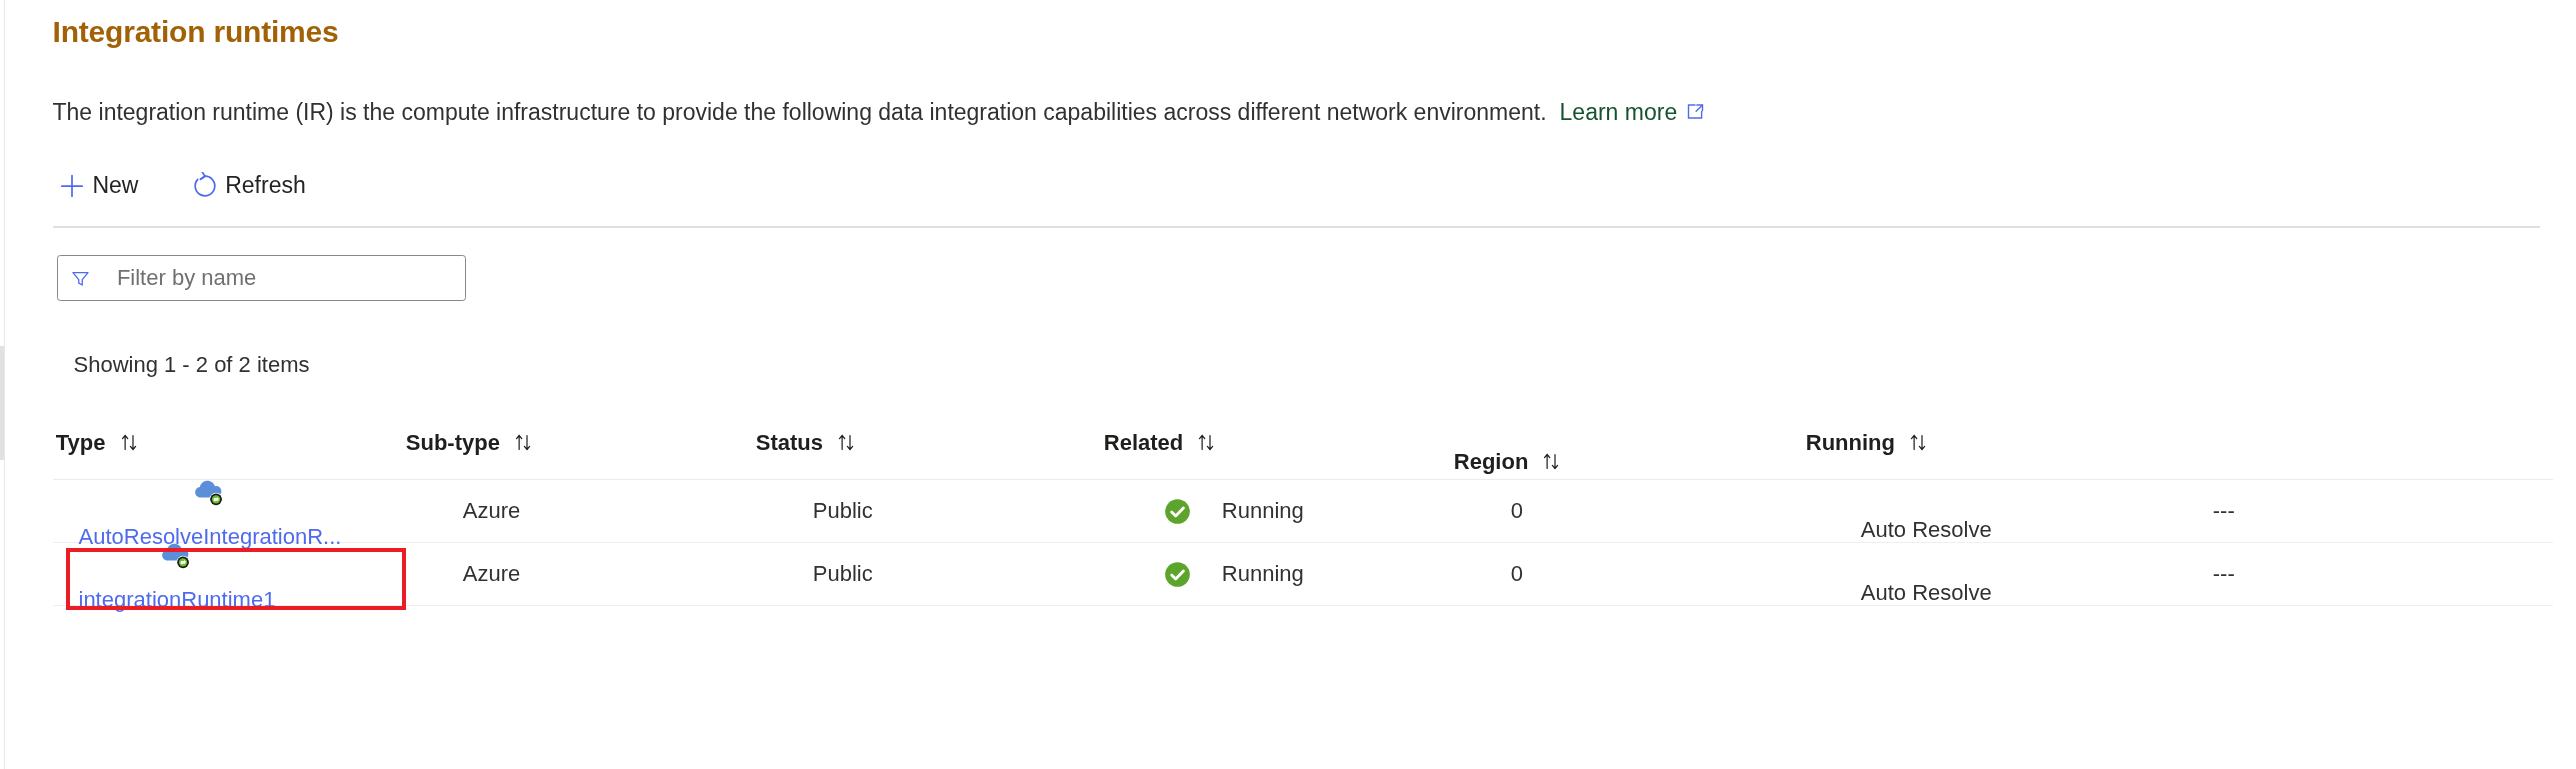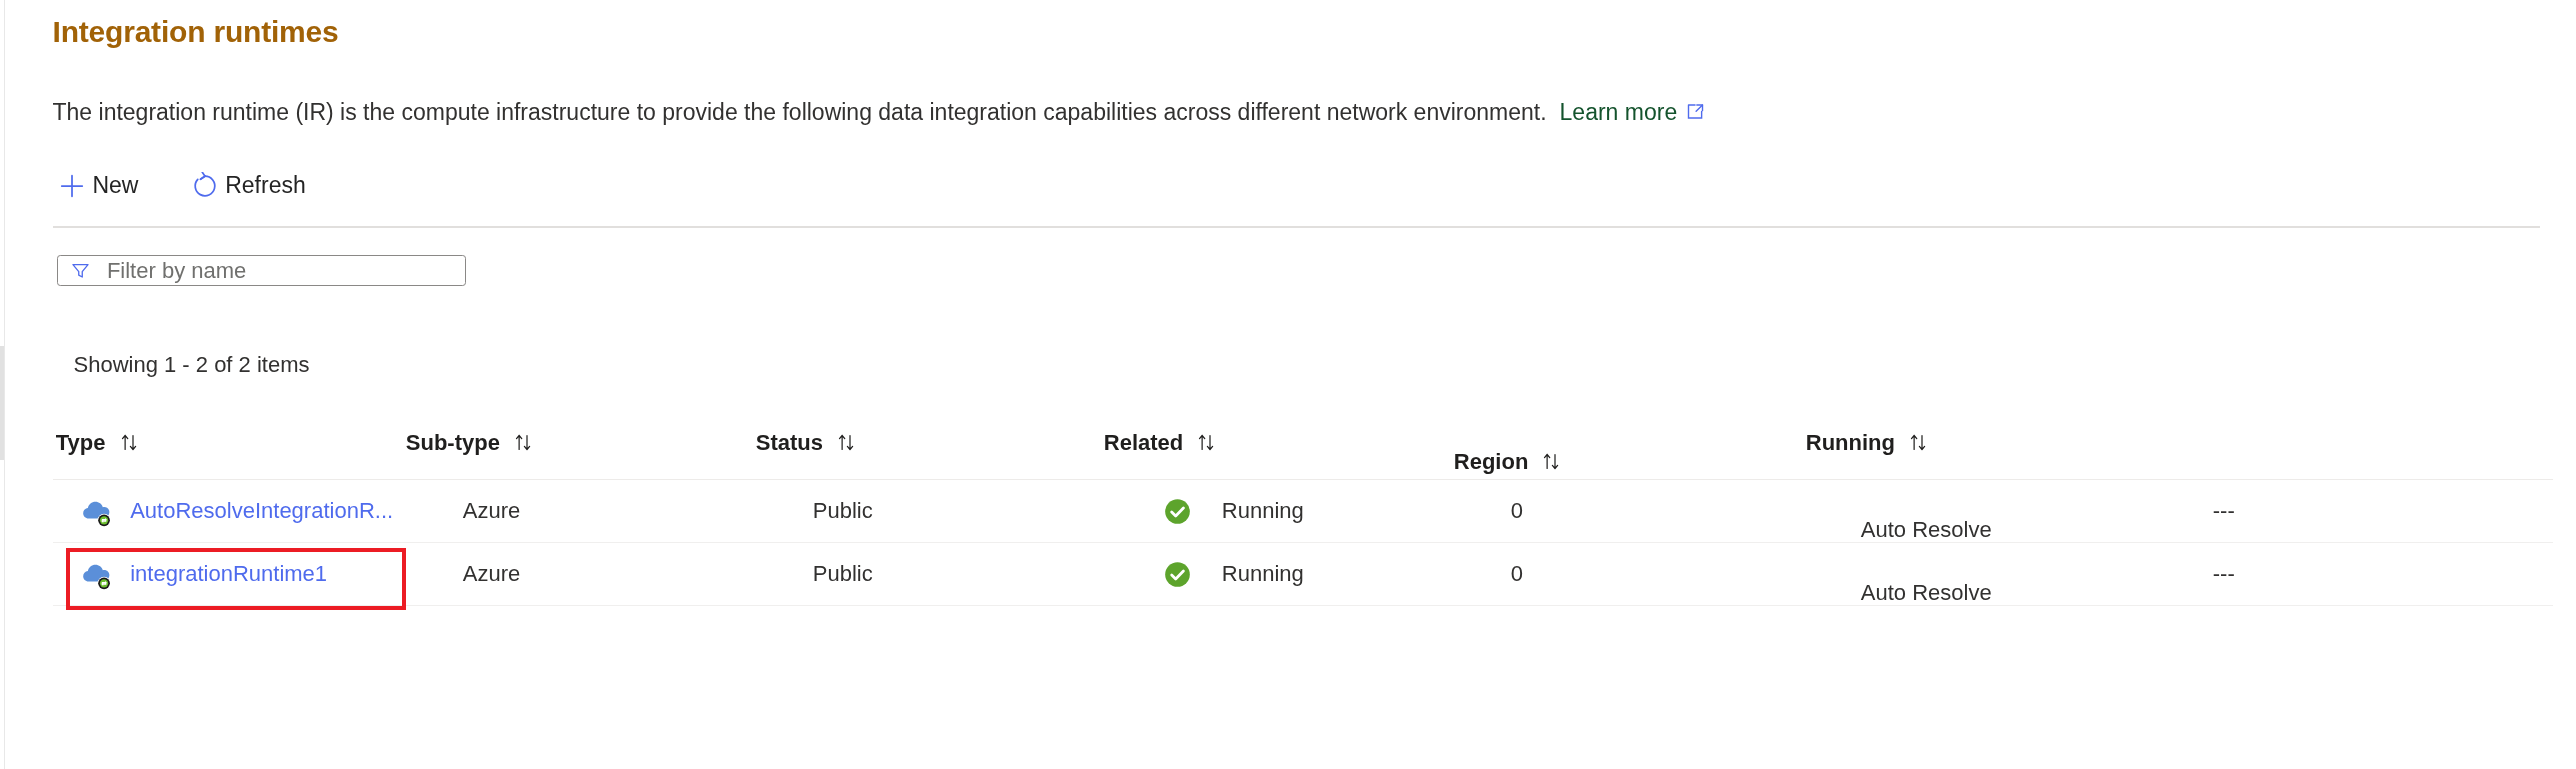--- a/index.html
+++ b/index.html
@@ -118,29 +118,29 @@
     height: 1.6px;
     background: #e1dfdd;
   }
 
   
   .filter-wrap {
     position: absolute;
     left: 50px;
     top: 255px;
     width: 409px;
-    height: 31px;
+    height: 46px;
     border: 1.6px solid #8a8886;
     border-radius: 3.3px;
     background: #ffffff;
     box-sizing: border-box;
     display: flex;
     align-items: center;
     padding: 0 11.4px;
-    gap: 13px;
+    gap: 23px;
   }
   .funnel-icon {
     flex: 0 0 auto;
     display: inline-flex;
     align-items: center;
     justify-content: center;
     width: 23px;
     height: 23px;
     color: #4f6bed;
   }
@@ -221,20 +221,21 @@
     height: 24.4px;
     color: #201f1e;
     flex: 0 0 auto;
   }
 
   
   .name-inner {
     display: flex;
     align-items: center;
     gap: 14.7px;
+    flex-direction: column;
   }
   .ir-icon {
     flex: 0 0 auto;
     width: 37px;
     height: 37px;
     display: inline-block;
   }
   .ir-link {
     color: #4f6bed;
     font-size: 22px;

